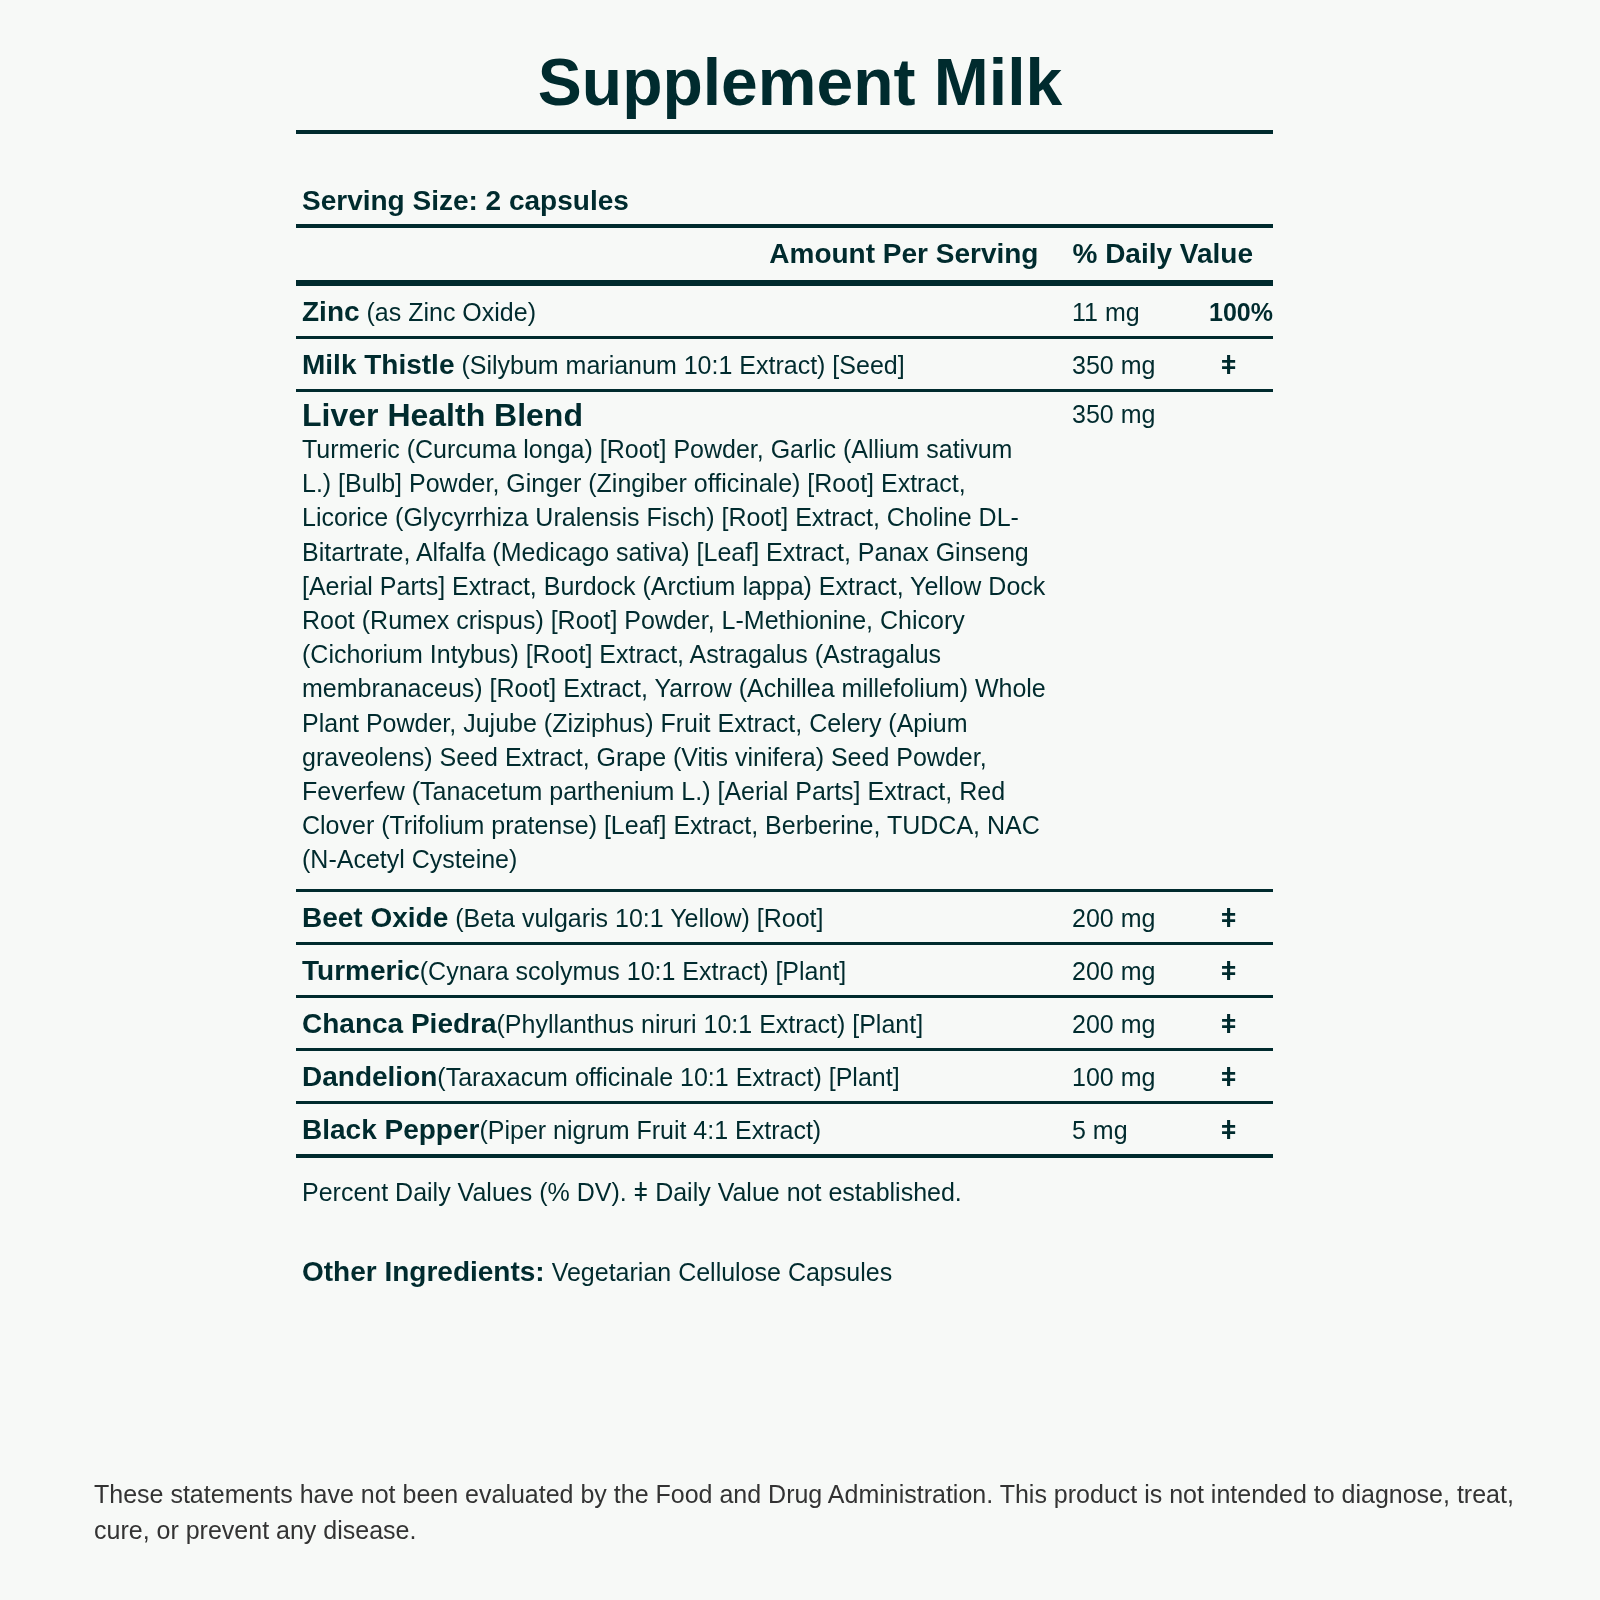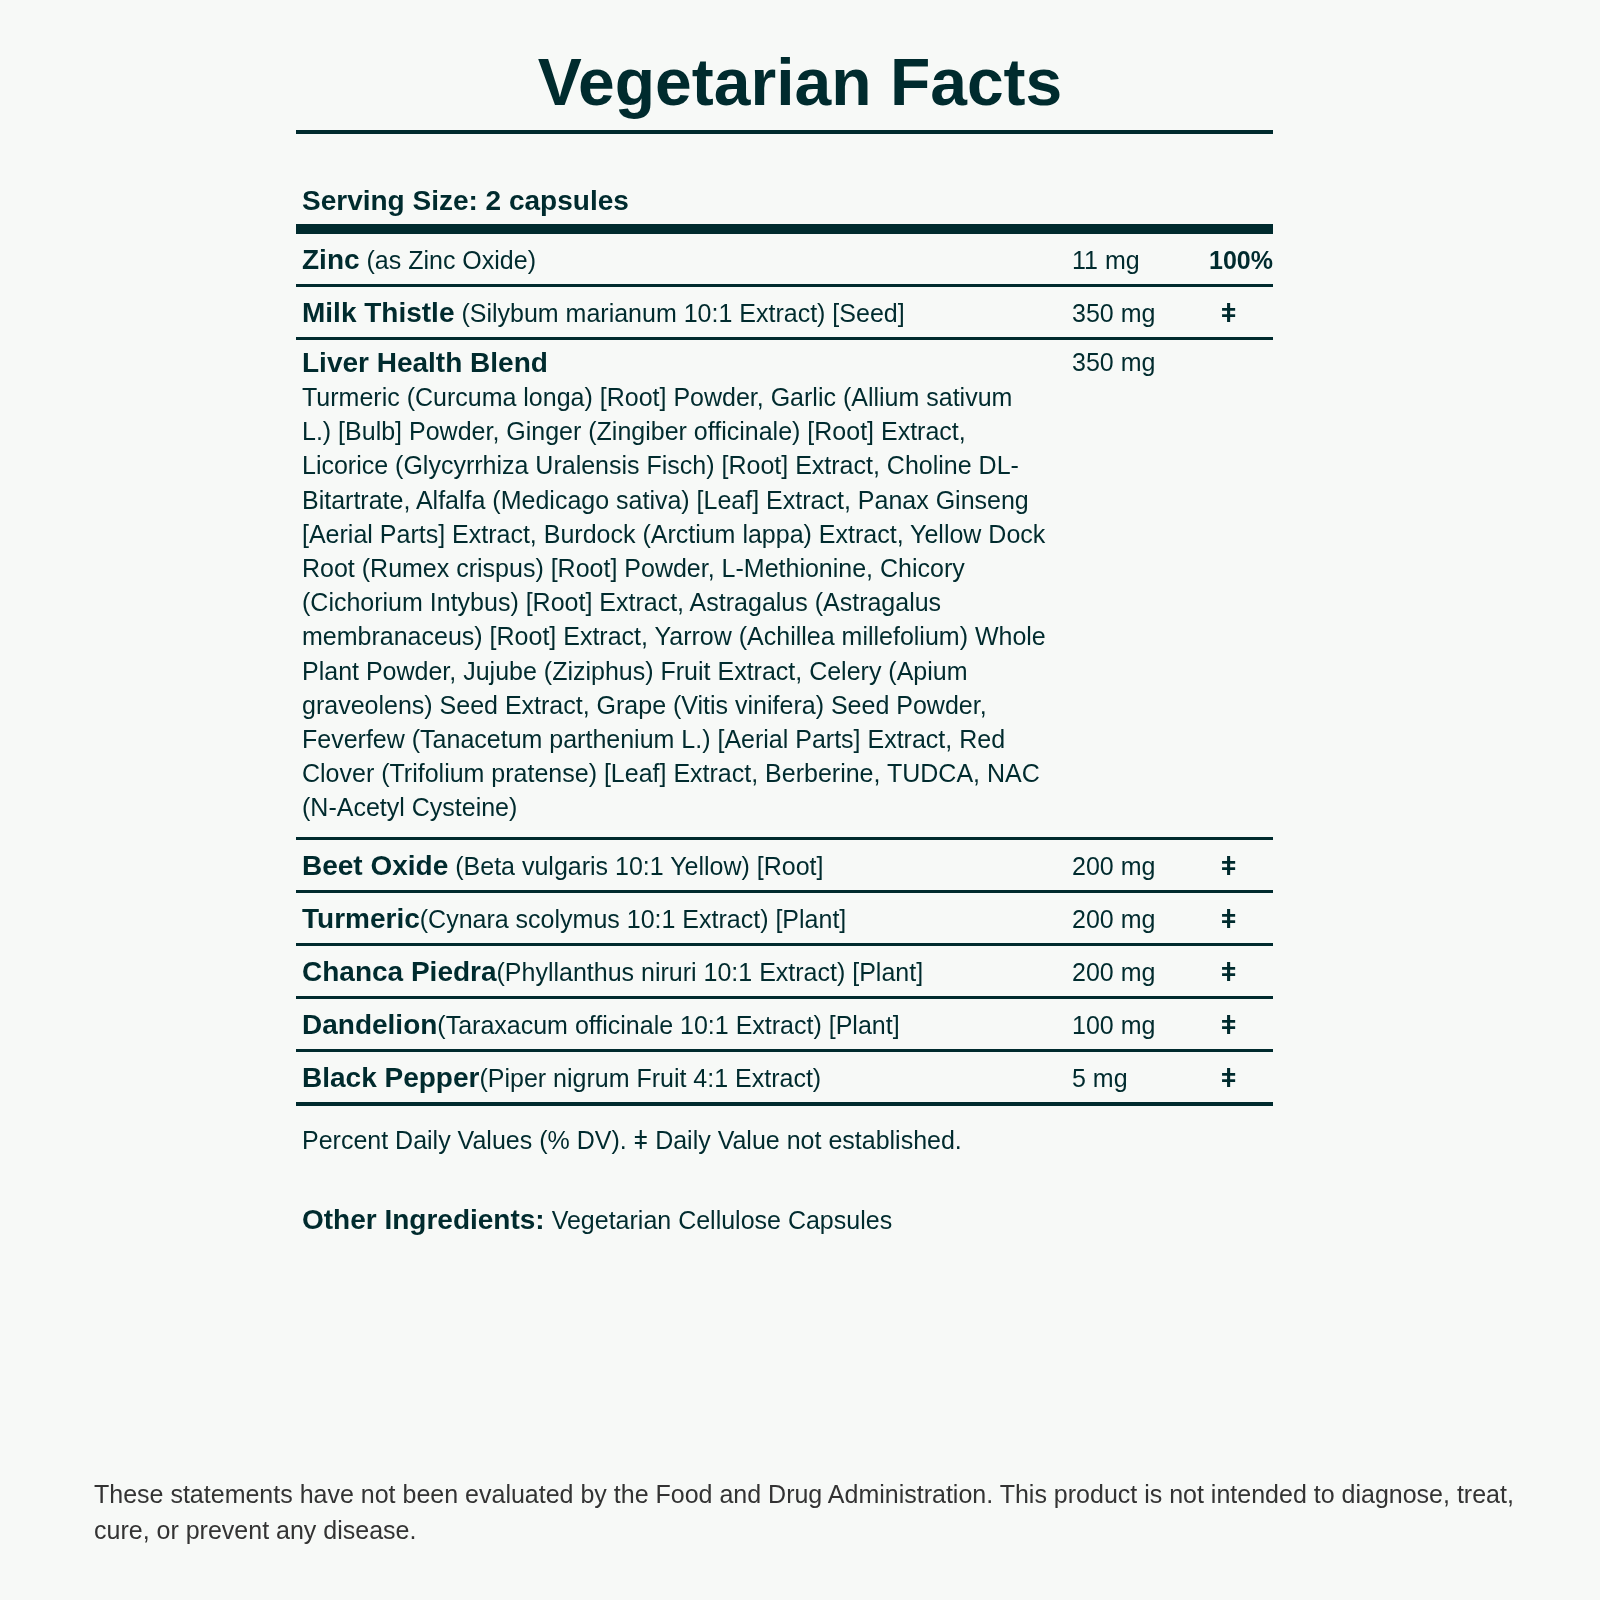--- a/index.html
+++ b/index.html
@@ -63,21 +63,21 @@
     .row .name { flex: 0 0 770px; }
     .row .name b { font-size: 28px; }
     .row .amount { flex: 0 0 112px; }
     .row .dv {
       flex: 1;
       text-align: center;
       font-weight: bold;
     }
     .row.zinc .dv { text-align: right; padding-right: 0px; }
     .dagger { font-weight: bold; font-size: 26px; }
-    .blend-title { font-size: 28px; font-weight: bold; line-height: 34px; display:block; }
+    .blend-title { font-size: 32px; font-weight: bold; line-height: 34px; display:block; }
     .blend-text { display: block; font-size: 25px; line-height: 34.2px; margin-top: 0px; width: 745px; }
     .row.blend { padding-top: 6px; padding-bottom: 12px; }
     .row.blend .amount { padding-top: 0px; }
     .footnote {
       font-size: 25px;
       line-height: 32px;
       padding: 18px 0 0 6px;
     }
     .other {
       font-size: 25px;
@@ -92,28 +92,32 @@
       width: 1430px;
       font-size: 25px;
       line-height: 36px;
       color: #333333;
       margin-top: 24px;
     }
   </style>
 </head>
 <body>
 
-<div class="title">Vegetarian Facts</div>
+<div class="title">Supplement Milk</div>
 
 <div class="label">
   <div class="rule r4"></div>
   <div class="serving">
     <div>Serving Size: 2 capsules</div>
   </div>
   <div class="rule r4"></div>
+  <div class="colhead">
+    <span class="amt">Amount Per Serving</span>
+    <span>% Daily Value</span>
+  </div>
   <div class="rule r6"></div>
 
   <div class="row zinc">
     <div class="name"><b>Zinc</b><span> (as Zinc Oxide)</span></div>
     <div class="amount">11 mg</div>
     <div class="dv">100%</div>
   </div>
   <div class="rule r3"></div>
 
   <div class="row">

